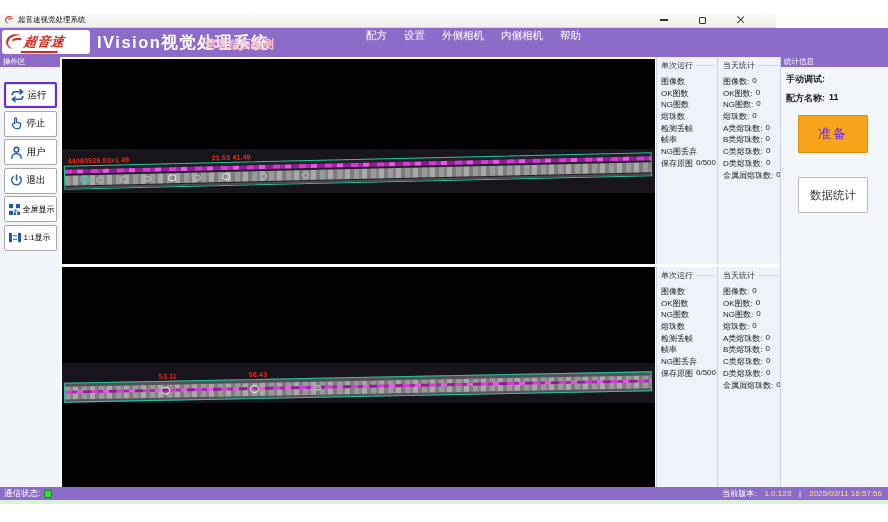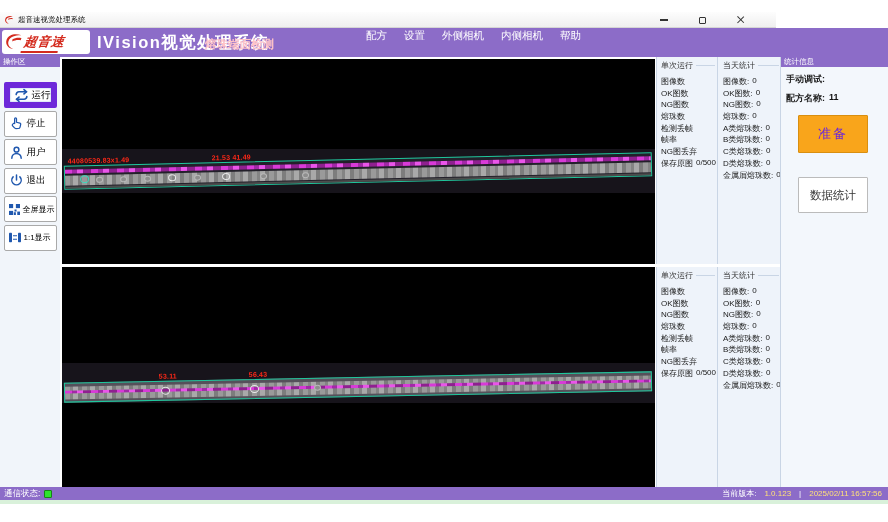--- a/index.html
+++ b/index.html
@@ -38,21 +38,21 @@
   .dev-row { display:flex; justify-content:flex-end; gap:4px; font-size:9px; line-height:11px; }
   .dev-label { color:#ffffff; }
   .dev-value { color:#ffc838; font-weight:bold; }
 
   
   .sidebar { position:absolute; left:0; top:57px; width:60px; height:430px; background:#f1f5fa; }
   .panel-cap { height:10px; background:#8c6cc8; color:#ffffff; font-size:7.5px; line-height:10px; padding-left:3px; }
   .side-btns { padding-top:15px; display:flex; flex-direction:column; align-items:center; gap:2.5px; }
   .side-btn { width:53px; height:26px; background:#ffffff; border:1px solid #a9a9a9; border-radius:2px;
     display:flex; align-items:center; justify-content:flex-start; gap:3px; padding-left:4px; cursor:pointer; }
-  .side-btn.focused { border:6px solid #6d28d9; box-shadow:0 0 2px rgba(61,126,204,.6) inset; }
+  .side-btn.focused { border:2px solid #6d28d9; box-shadow:0 0 2px rgba(61,126,204,.6) inset; }
   .side-btn .ic { display:flex; align-items:center; justify-content:center; }
   .side-btn .lbl { font-size:9.5px; color:#000; white-space:nowrap; }
   .side-btn.small .lbl { font-size:8px; }
 
   
   .viewport { position:absolute; left:62px; width:593px; background:#000; overflow:hidden; }
   .vp1 { top:59px; height:205px; }
   .vp2 { top:267px; height:220px; }
   .vp-glow { position:absolute; left:0; right:0; background:#17141b; }
   .strip-wrap { position:absolute; left:2px; right:3px; }

